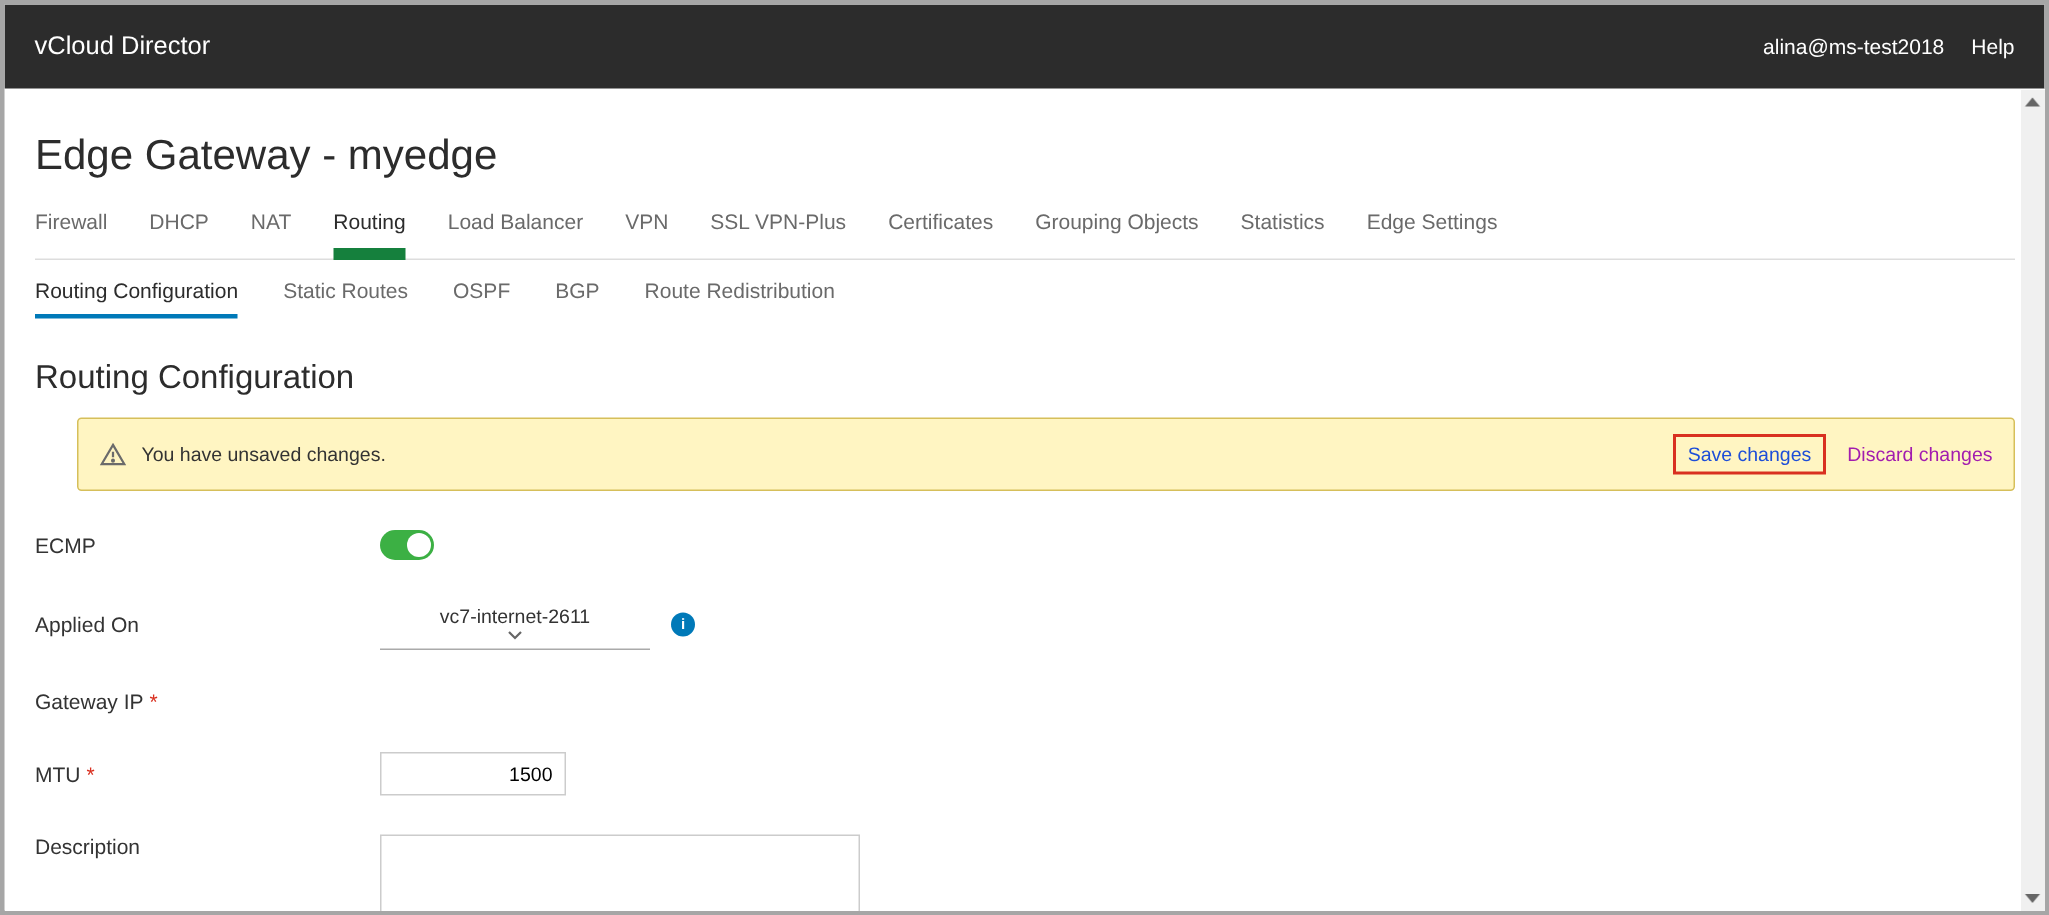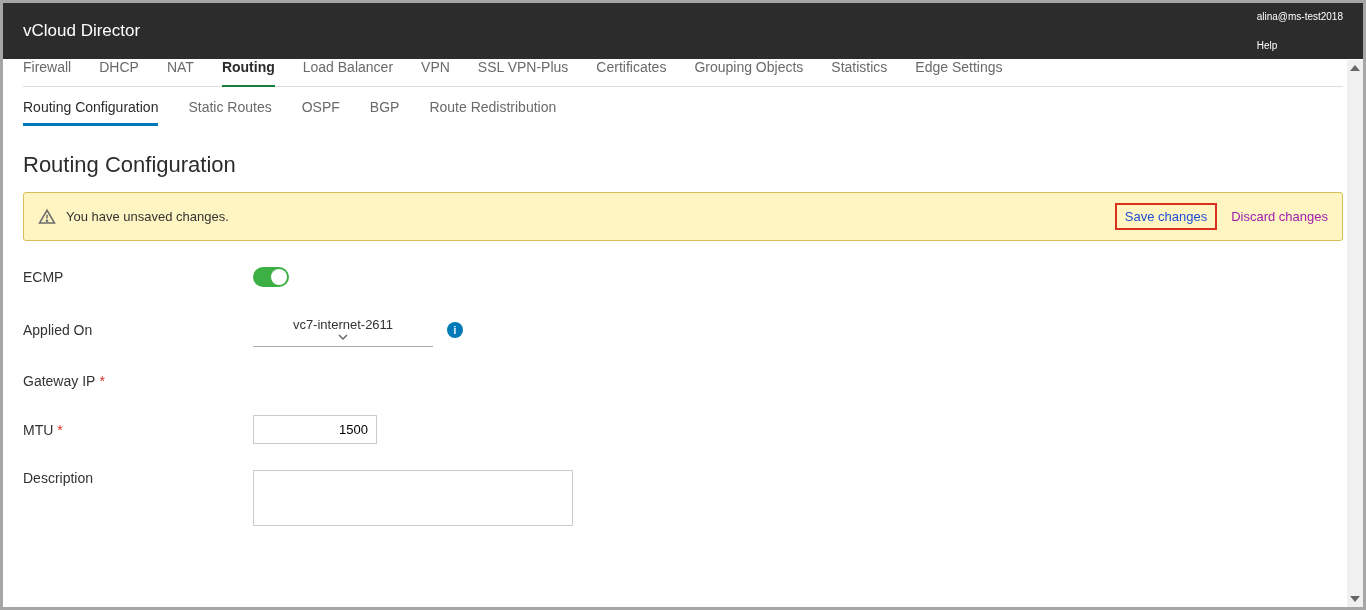--- a/index.html
+++ b/index.html
@@ -1,31 +1,31 @@
 <!DOCTYPE html>
 <html><head>
 <meta charset="utf-8">
 <style>
 * { box-sizing: border-box; margin: 0; padding: 0; }
 body { font-family: -apple-system, BlinkMacSystemFont, "Segoe UI", Arial, sans-serif; background: #a6a6a6; width: 1366px; height: 610px; overflow: hidden; position: relative; }
 .frame { position: absolute; top: 3px; left: 3px; right: 3px; bottom: 3px; background: #fcfcfc; overflow: hidden; }
 .header-bar { background: #2c2c2c; height: 56px; display: flex; align-items: center; justify-content: space-between; padding: 0 20px; color: #fff; }
 .header-left { font-size: 17px; font-weight: 400; }
-.header-right { display: flex; gap: 18px; font-size: 10px; flex-direction: column; }
+.header-right { display: flex; gap: 18px; font-size: 14px; }
 .header-right span { cursor: pointer; }
 .content { background: #fff; margin: 0; padding: 0 20px; height: calc(100% - 56px); overflow-y: auto; }
 .page-title { font-size: 28px; font-weight: 300; color: #2c2c2c; padding: 28px 0 20px 0; }
 .tabs-primary { display: flex; gap: 28px; border-bottom: 1px solid #ddd; font-size: 14px; color: #6a6a6a; }
 .tabs-primary .tab { padding: 0 0 10px 0; cursor: pointer; }
-.tabs-primary .tab.active { color: #2c2c2c; font-weight: 700; border-bottom: 2px solid #15803d; margin-bottom: -1px; }
+.tabs-primary .tab.active { color: #2c2c2c; font-weight: 400; border-bottom: 8px solid #15803d; margin-bottom: -1px; }
 .tabs-secondary { display: flex; gap: 30px; font-size: 14px; color: #6a6a6a; padding-top: 12px; }
 .tabs-secondary .tab { padding: 0 0 8px 0; cursor: pointer; }
 .tabs-secondary .tab.active { color: #2c2c2c; border-bottom: 3px solid #0079b8; }
 .section-title { font-size: 22px; font-weight: 300; color: #2c2c2c; margin: 26px 0 14px 0; }
-.alert-bar { background: #fff5c2; border: 1px solid #d6bf5a; border-radius: 3px; padding: 10px 14px; display: flex; align-items: center; justify-content: space-between; font-size: 13px; color: #333; }
+.alert-bar { background: #fff5c2; border: 1px solid #d6bf5a; border-radius: 3px; padding: 10px 14px; display: flex; align-items: center; justify-content: space-between; font-size: 13px; color: #333; margin-left: 28px; }
 .alert-left { display: flex; align-items: center; gap: 10px; }
 .alert-actions { display: flex; align-items: center; gap: 14px; }
 .save-link { color: #1d4ed8; cursor: pointer; border: 2px solid #d93020; padding: 4px 8px; }
 .discard-link { color: #a21caf; cursor: pointer; }
 .form-row { display: flex; align-items: center; margin-top: 26px; font-size: 14px; color: #333; }
 .form-row .label { width: 230px; display: flex; align-items: center; gap: 4px; }
 .form-row .label .req { color: #d93020; }
 .section-heading { font-size: 13px; font-weight: 700; color: #222; margin-top: 32px; letter-spacing: .3px; }
 .toggle { width: 36px; height: 20px; background: #3cb044; border-radius: 10px; position: relative; cursor: pointer; }
 .toggle .knob { position: absolute; width: 16px; height: 16px; background: #fff; border-radius: 50%; top: 2px; right: 2px; }
@@ -44,20 +44,21 @@
 <div class="frame">
   <div class="header-bar">
     <div class="header-left">vCloud Director</div>
     <div class="header-right">
       <span>alina@ms-test2018</span>
       <span>Help</span>
     </div>
   </div>
 
   <div class="content">
+    <h1 class="page-title">Edge Gateway - myedge</h1>
 
     <div class="tabs-primary">
       <div class="tab">Firewall</div>
       <div class="tab">DHCP</div>
       <div class="tab">NAT</div>
       <div class="tab active">Routing</div>
       <div class="tab">Load Balancer</div>
       <div class="tab">VPN</div>
       <div class="tab">SSL VPN-Plus</div>
       <div class="tab">Certificates</div>

